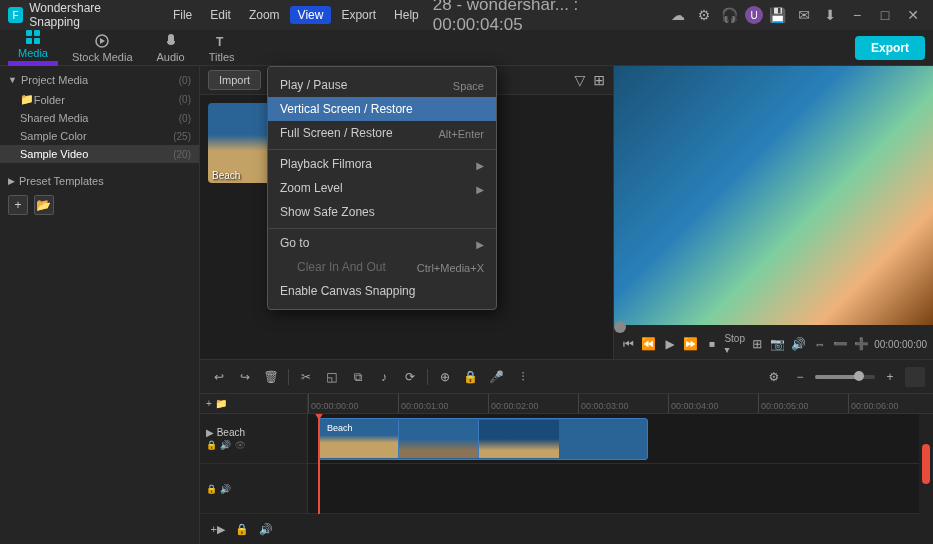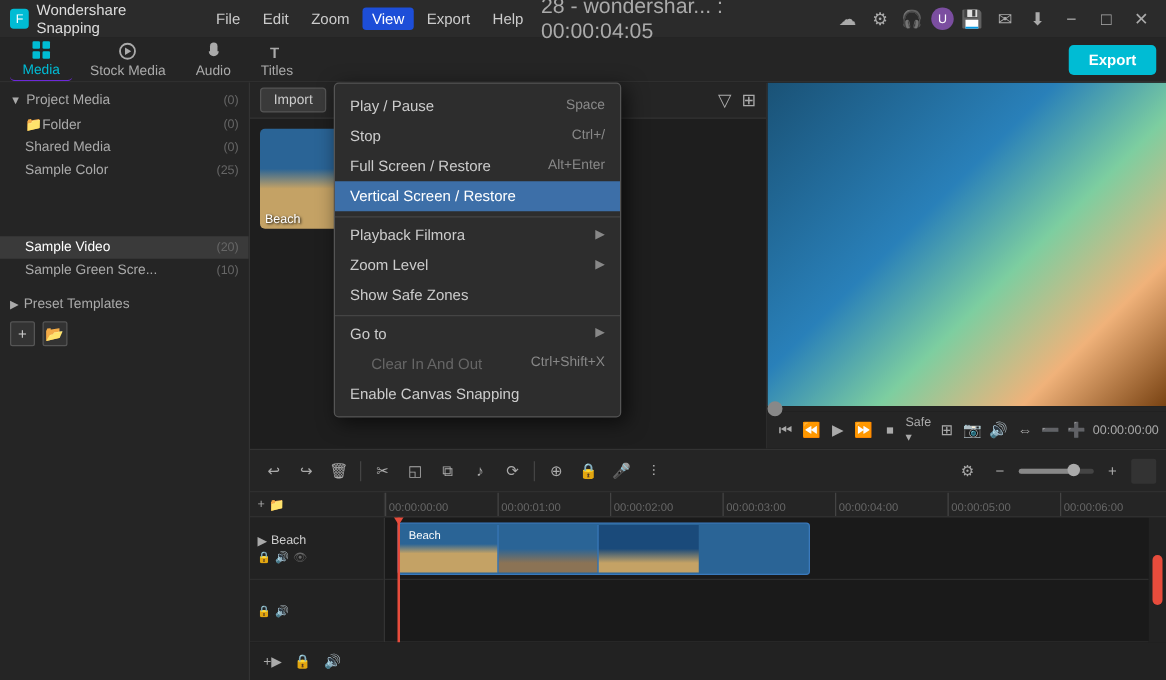--- a/index.html
+++ b/index.html
@@ -16,35 +16,35 @@
     #title-bar .title-info { font-size: 17px; color: #aaa; }
     #title-bar .title-controls { display: flex; gap: 4px; margin-left: auto; align-items: center; }
     #title-bar .title-ctrl-btn { width: 24px; height: 24px; display: flex; align-items: center; justify-content: center; cursor: pointer; font-size: 14px; color: #aaa; }
     #title-bar .icon-btn { width: 22px; height: 22px; display: flex; align-items: center; justify-content: center; cursor: pointer; color: #aaa; font-size: 14px; }
 
     
     #toolbar {
       display: flex; align-items: center; background: #252525; height: 36px; padding: 0 8px; gap: 4px; border-bottom: 1px solid #333;
     }
     .toolbar-tab { display: flex; flex-direction: column; align-items: center; padding: 2px 10px; cursor: pointer; color: #aaa; font-size: 11px; gap: 2px; border-radius: 4px; }
-    .toolbar-tab.active { color: #00bcd4; border-bottom: 1px solid #6d28d9; }
+    .toolbar-tab.active { color: #00bcd4; border-bottom: 8px solid #6d28d9; }
     .toolbar-tab svg { width: 16px; height: 16px; }
     .export-btn { background: #00bcd4; color: white; border: none; padding: 5px 16px; border-radius: 4px; cursor: pointer; font-size: 12px; font-weight: bold; margin-left: auto; }
 
     
     #main { display: flex; height: calc(544px - 30px - 36px); }
 
     
     #left-panel { width: 200px; background: #252525; border-right: 1px solid #333; display: flex; flex-direction: column; overflow: hidden; }
     .panel-section { padding: 4px 0; }
     .section-header { display: flex; align-items: center; padding: 4px 8px; font-size: 11px; color: #aaa; cursor: pointer; }
     .section-header .arrow { margin-right: 4px; font-size: 9px; }
     .section-header .count { margin-left: auto; color: #666; font-size: 10px; }
     .section-item { display: flex; align-items: center; padding: 3px 8px 3px 20px; font-size: 11px; color: #aaa; cursor: pointer; }
-    .section-item.active { background: #3a3a3a; color: white; margin-top: 44px; }
+    .section-item.active { background: #3a3a3a; color: white; }
     .section-item .count { margin-left: auto; color: #666; font-size: 10px; }
 
     
     #media-content { flex: 1; background: #1e1e1e; display: flex; flex-direction: column; overflow: hidden; }
     .media-toolbar { display: flex; align-items: center; padding: 4px 8px; background: #252525; border-bottom: 1px solid #333; gap: 4px; }
     .media-toolbar .import-btn { padding: 3px 10px; background: #3a3a3a; border: 1px solid #555; color: #ccc; border-radius: 3px; cursor: pointer; font-size: 11px; }
     .media-grid { display: flex; flex-wrap: wrap; padding: 8px; gap: 6px; flex: 1; overflow-y: auto; }
     .media-item { width: 120px; height: 80px; background: #333; border-radius: 4px; overflow: hidden; position: relative; cursor: pointer; }
     .media-item .label { position: absolute; bottom: 2px; left: 4px; font-size: 10px; color: white; text-shadow: 1px 1px 2px black; }
     .beach-thumb { background: linear-gradient(to bottom, #2a6496 40%, #c4a265 60%); }
@@ -72,21 +72,21 @@
     .beach-clip { background: #2a6496; border: 1px solid #3a7abd; left: 10px; width: 330px; }
     .clip-thumb { width: 80px; height: 38px; background: linear-gradient(to bottom, #2a6496 40%, #c4a265 60%); border-right: 1px solid #3a7abd; }
     .clip-thumb2 { width: 80px; height: 38px; background: linear-gradient(to bottom, #2a6496 50%, #8B7355 80%); border-right: 1px solid #3a7abd; }
     .clip-thumb3 { width: 80px; height: 38px; background: linear-gradient(to bottom, #1a4a7a 50%, #c4a265 80%); }
     .timeline-playhead { position: absolute; top: 0; left: 10px; width: 2px; height: 100%; background: #e74c3c; z-index: 10; }
 
     
     #dropdown-menu { position: fixed; top: 66px; left: 267px; width: 230px; background: #2d2d2d; border: 1px solid #555; border-radius: 4px; box-shadow: 4px 4px 16px rgba(0,0,0,0.6); z-index: 1000; padding: 4px 0; }
     .menu-group { padding: 2px 0; }
     .menu-group + .menu-group { border-top: 1px solid #444; margin-top: 2px; padding-top: 2px; }
-    .menu-row { display: flex; align-items: flex-start; padding: 5px 12px; cursor: pointer; color: #ccc; font-size: 12px; }
+    .menu-row { display: flex; align-items: flex-end; padding: 5px 12px; cursor: pointer; color: #ccc; font-size: 12px; }
     .menu-row.highlighted { background: #3d6fa8; color: white; }
     .menu-row.disabled { color: #666; cursor: default; margin-left: 17px; }
     .menu-row .shortcut { margin-left: auto; color: #888; font-size: 11px; }
     .menu-row .arrow { margin-left: auto; color: #888; font-size: 10px; }
 
     
     .timeline-bottom { display: flex; align-items: center; height: 30px; background: #222; padding: 0 8px; gap: 4px; }
     .tl-bottom-btn { width: 20px; height: 20px; display: flex; align-items: center; justify-content: center; cursor: pointer; color: #aaa; font-size: 11px; }
   </style>
 </head>
@@ -170,24 +170,20 @@
         <span class="count">(0)</span>
       </div>
       <div class="section-item">
         <span>Sample Color</span>
         <span class="count">(25)</span>
       </div>
       <div class="section-item active">
         <span>Sample Video</span>
         <span class="count">(20)</span>
       </div>
-      <div class="section-item">
-        <span>Sample Green Scre...</span>
-        <span class="count">(10)</span>
-      </div>
     </div>
     <div class="panel-section">
       <div class="section-header">
         <span class="arrow">▶</span>
         <span>Preset Templates</span>
       </div>
       <div style="display:flex; gap:6px; padding:4px 8px;">
         <div style="width:20px;height:20px;background:#333;border:1px solid #555;border-radius:2px;display:flex;align-items:center;justify-content:center;cursor:pointer;">+</div>
         <div style="width:20px;height:20px;background:#333;border:1px solid #555;border-radius:2px;display:flex;align-items:center;justify-content:center;cursor:pointer;">📂</div>
       </div>
@@ -221,21 +217,21 @@
         <div style="background:#252525; height:4px; position:relative;">
           <div style="width:0%;height:100%;background:#888;border-radius:2px;"></div>
           <div style="position:absolute;left:0;top:-4px;width:12px;height:12px;background:#888;border-radius:50%;"></div>
         </div>
         <div class="preview-controls">
           <div class="ctrl-btn">⏮</div>
           <div class="ctrl-btn">⏪</div>
           <div class="ctrl-btn">▶</div>
           <div class="ctrl-btn">⏩</div>
           <div class="ctrl-btn">⏹</div>
-          <div class="ctrl-btn" style="font-size:10px; color:#aaa;">Safe ▾</div>
+          <div class="ctrl-btn" style="font-size:10px; color:#aaa;">Stop ▾</div>
           <div class="ctrl-btn">⊞</div>
           <div class="ctrl-btn">📷</div>
           <div class="ctrl-btn">🔊</div>
           <div class="ctrl-btn">⇔</div>
           <div class="ctrl-btn">➖</div>
           <div class="ctrl-btn">➕</div>
           <div class="time-display">00:00:00:00</div>
         </div>
       </div>
     </div>
@@ -345,31 +341,27 @@
     </div>
   </div>
 </div>
 
 <div id="dropdown-menu">
   <div class="menu-group">
     <div class="menu-row">
       <span>Play / Pause</span>
       <span class="shortcut">Space</span>
     </div>
-    <div class="menu-row">
-      <span>Stop</span>
-      <span class="shortcut">Ctrl+/</span>
+    <div class="menu-row highlighted">
+      <span>Vertical Screen / Restore</span>
     </div>
     <div class="menu-row">
       <span>Full Screen / Restore</span>
       <span class="shortcut">Alt+Enter</span>
     </div>
-    <div class="menu-row highlighted">
-      <span>Vertical Screen / Restore</span>
-    </div>
   </div>
   <div class="menu-group">
     <div class="menu-row">
       <span>Playback Filmora</span>
       <span class="arrow">▶</span>
     </div>
     <div class="menu-row">
       <span>Zoom Level</span>
       <span class="arrow">▶</span>
     </div>
@@ -377,19 +369,19 @@
       <span>Show Safe Zones</span>
     </div>
   </div>
   <div class="menu-group">
     <div class="menu-row">
       <span>Go to</span>
       <span class="arrow">▶</span>
     </div>
     <div class="menu-row disabled">
       <span>Clear In And Out</span>
-      <span class="shortcut">Ctrl+Shift+X</span>
+      <span class="shortcut">Ctrl+Media+X</span>
     </div>
     <div class="menu-row">
       <span>Enable Canvas Snapping</span>
     </div>
   </div>
 </div>
 
 </body></html>

